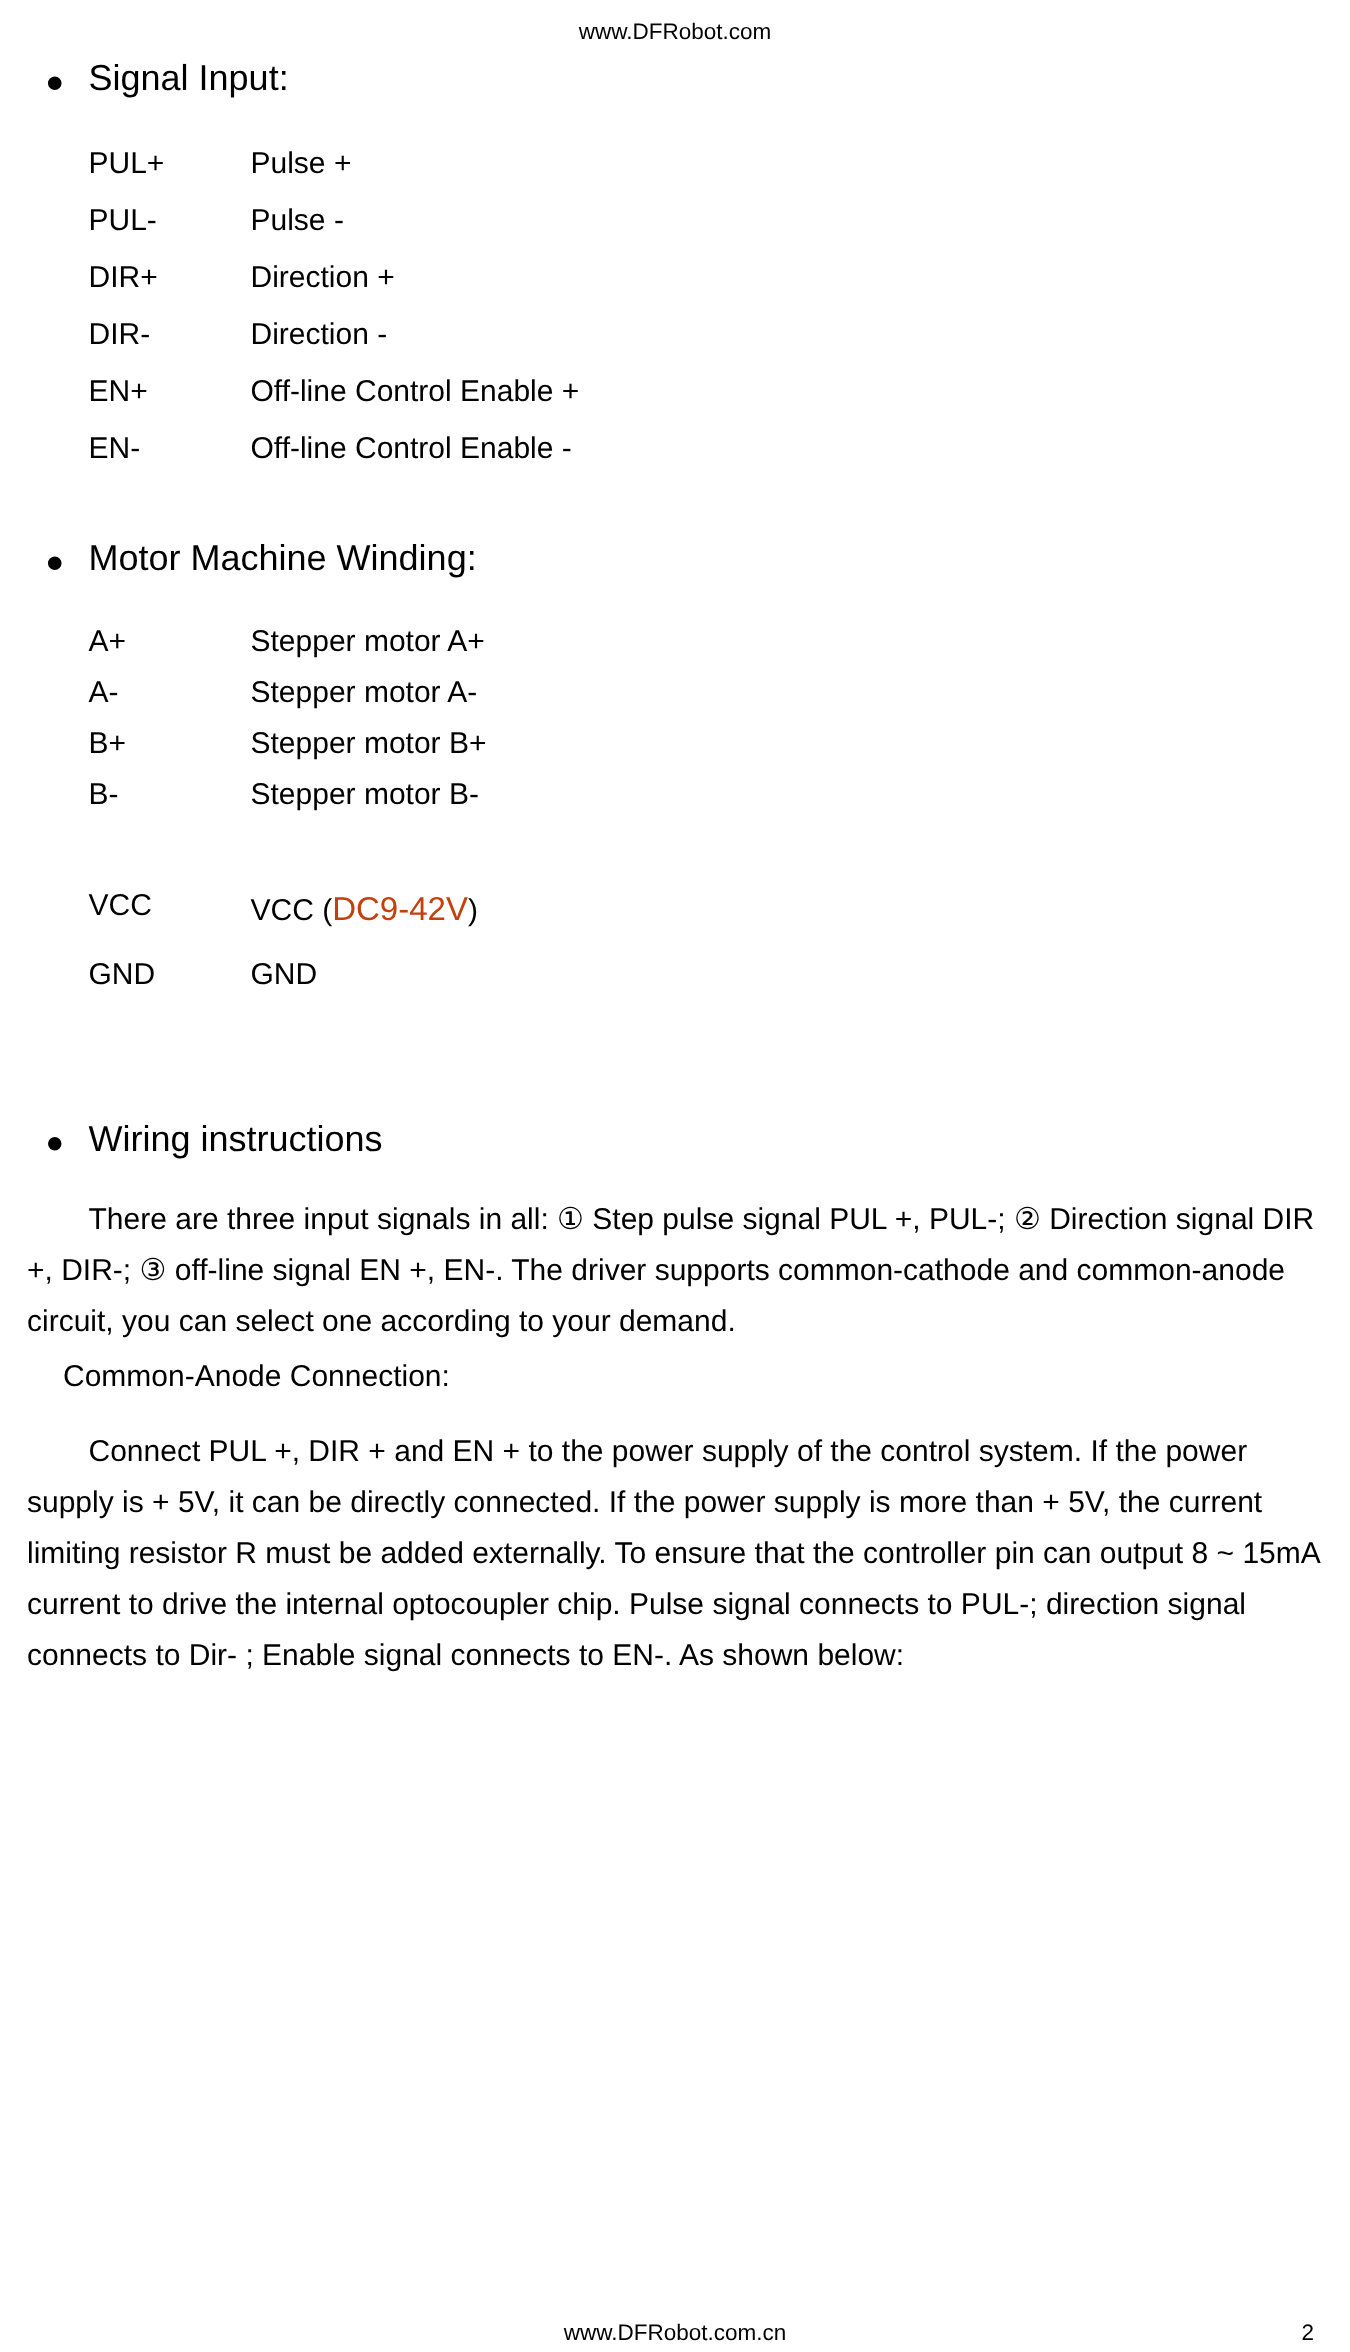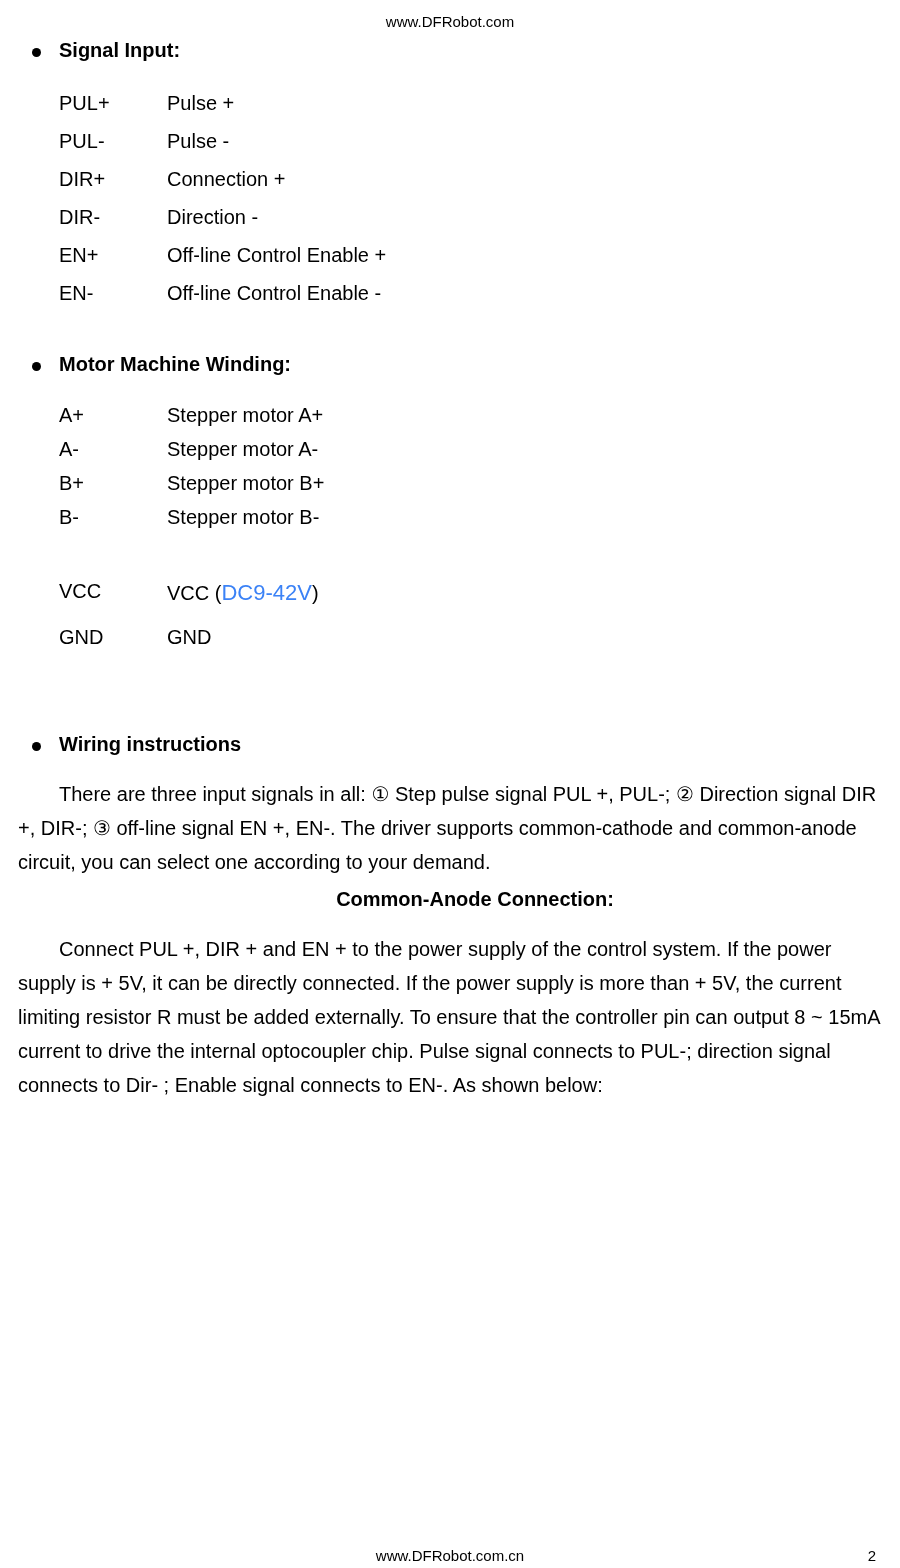--- a/index.html
+++ b/index.html
@@ -46,58 +46,57 @@
       width: 9px;
       height: 9px;
       background: #000;
       border-radius: 50%;
       margin-left: 14px;
       margin-right: 18px;
       margin-top: 11px;
       flex-shrink: 0;
     }
     .section-title {
-      font-weight: bold;
-      font-size: 20px;
+      font-weight: normal;
+      font-size: 24px;
     }
     .pin-table {
       margin-left: 41px;
       margin-top: 18px;
     }
     .pin-row {
       display: flex;
       line-height: 1.9;
     }
     .pin-label {
       width: 108px;
       flex-shrink: 0;
     }
     .pin-desc {
       flex: 1;
     }
     .red-text {
-      color: #3b82f6;
+      color: #c2410c;
       font-size: 22px;
     }
     .wiring-section {
       margin-top: 70px;
     }
     .paragraph {
       margin-left: 0;
       line-height: 1.7;
       margin-top: 17px;
     }
     .indent {
       text-indent: 41px;
     }
     .sub-heading {
-      font-weight: bold;
-      margin-left: 50px;
+      font-weight: normal;
+      margin-left: 24px;
       margin-top: 4px;
-      text-align: center;
     }
     .footer {
       position: absolute;
       bottom: 12px;
       left: 0;
       right: 0;
       display: flex;
       align-items: center;
       font-size: 15px;
     }
@@ -134,21 +133,21 @@
       <div class="pin-row">
         <div class="pin-label">PUL+</div>
         <div class="pin-desc">Pulse +</div>
       </div>
       <div class="pin-row">
         <div class="pin-label">PUL-</div>
         <div class="pin-desc">Pulse -</div>
       </div>
       <div class="pin-row">
         <div class="pin-label">DIR+</div>
-        <div class="pin-desc">Connection +</div>
+        <div class="pin-desc">Direction +</div>
       </div>
       <div class="pin-row">
         <div class="pin-label">DIR-</div>
         <div class="pin-desc">Direction -</div>
       </div>
       <div class="pin-row">
         <div class="pin-label">EN+</div>
         <div class="pin-desc">Off-line Control Enable +</div>
       </div>
       <div class="pin-row">

